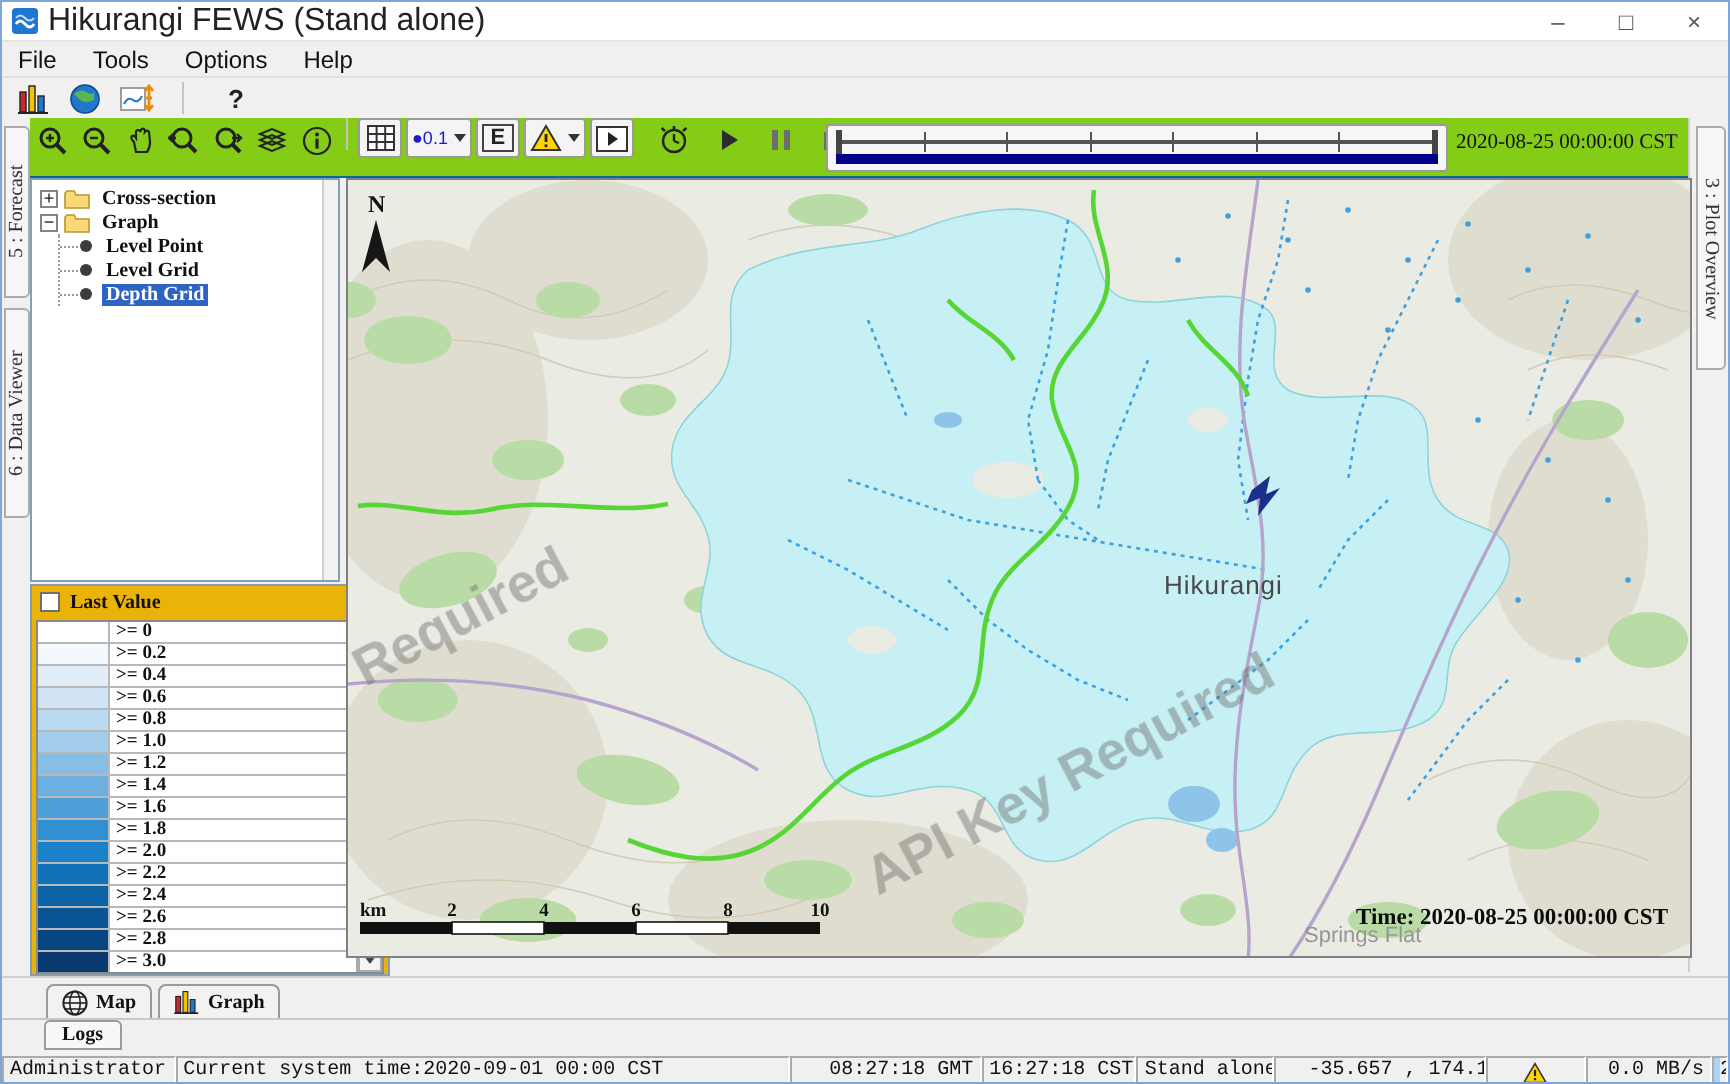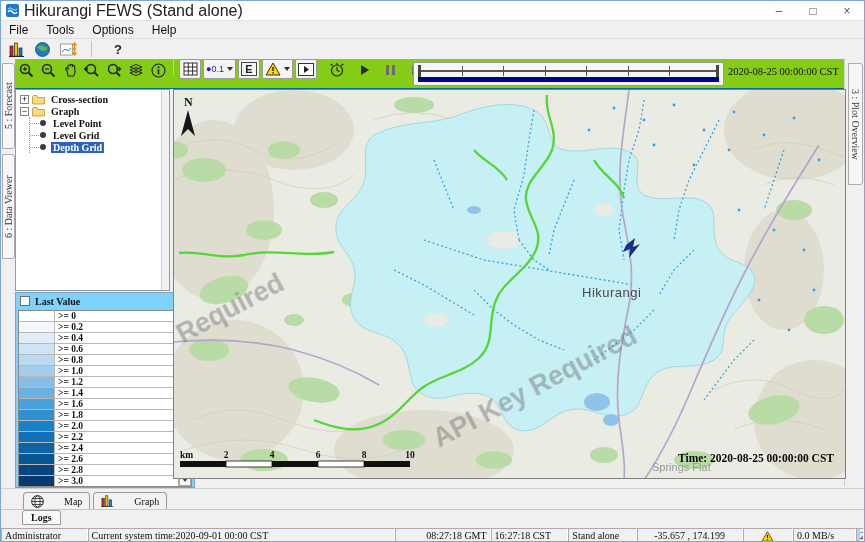--- a/index.html
+++ b/index.html
@@ -86,21 +86,21 @@
   .tree-children .tree-row{position:relative;padding-left:10px;}
   .tree-children .tree-row::before{content:"";position:absolute;left:0;top:6px;width:9px;height:1px;
             border-top:1px dotted #9a9a9a;}
   .bullet{width:6px;height:6px;border-radius:50%;background:#3c3c3c;margin-right:5px;flex:0 0 auto;}
   .tree-label{padding:0 2px;}
   .tree-label.selected{background:#2e63c4;color:#fff;}
   #tree-scroll{position:absolute;right:0;top:0;bottom:0;width:8px;background:#f2f2f2;
                border-left:1px solid #d0d0d0;}
 
   
-  #legend{position:absolute;left:14px;top:291px;width:180px;height:196px;background:#7dd3fc;
+  #legend{position:absolute;left:14px;top:291px;width:180px;height:196px;background:#eab308;
           border:1px solid #8a9cb0;font-family:"Liberation Serif",serif;overflow:hidden;}
   #legend-head{display:flex;align-items:center;height:16px;padding-left:4px;gap:5px;}
   #legend-head .cb{width:10px;height:10px;border:1px solid #707070;background:#fff;}
   #legend-head .cb-label{font-size:10px;font-weight:bold;color:#111;}
   #legend-list{position:absolute;left:2px;right:2px;top:17px;bottom:0;border:1px solid #8a8a8a;
                background:#fff;overflow:hidden;}
   .lg-row{display:flex;height:11px;border-bottom:1px solid #b8b8b8;}
   .lg-sw{width:36px;border-right:1px solid #b8b8b8;flex:0 0 auto;}
   .lg-lb{flex:1;font-size:9.5px;font-weight:bold;color:#111;padding-left:3px;line-height:11px;background:#fff;}
   #legend-sb{position:absolute;right:0;top:0;bottom:0;width:13px;background:#f0f0f0;
@@ -110,39 +110,39 @@
   .tri-dn{width:0;height:0;border-left:3px solid transparent;border-right:3px solid transparent;border-top:4px solid #444;}
 
   
   #map{position:absolute;left:172px;top:88px;width:673px;height:390px;border:1px solid #808080;
        background:#eaebe3;overflow:hidden;}
   #map svg{display:block;}
 
   
   #tabsrow{position:absolute;left:0;top:487px;width:100%;height:21px;background:#f0f0f0;
            display:flex;align-items:flex-end;padding-left:22px;gap:3px;border-top:1px solid #d0d0d0;}
-  .btab{display:flex;align-items:center;gap:20px;height:17px;padding:0 7px;background:#f2f2f2;
+  .btab{display:flex;align-items:center;gap:4px;height:17px;padding:0 7px;background:#f2f2f2;
         border:1px solid #9a9a9a;border-bottom:none;border-radius:4px 4px 0 0;
-        font-family:"Liberation Serif",serif;font-size:10px;font-weight:normal;color:#111;}
+        font-family:"Liberation Serif",serif;font-size:10px;font-weight:bold;color:#111;}
   .btab.active{background:#ffffff;height:20px;}
   .tab-max{width:8px;height:7px;border:1.5px solid #222;margin-left:4px;}
   .tab-x{position:relative;width:9px;height:9px;margin-left:2px;}
   .tab-x::before,.tab-x::after{content:"";position:absolute;left:4px;top:0;width:2px;height:9px;background:#111;}
   .tab-x::before{transform:rotate(45deg);} .tab-x::after{transform:rotate(-45deg);}
 
   
   #logsrow{position:absolute;left:0;top:508px;width:100%;height:19px;background:#f0f0f0;
            border-top:1px solid #c8c8c8;display:flex;padding-left:21px;}
   #logs-btn{height:15px;padding:0 8px;border:1px solid #9a9a9a;border-radius:3px 3px 0 0;background:#f8f8f8;
             font-family:"Liberation Serif",serif;font-size:10px;font-weight:bold;color:#111;
             display:flex;align-items:center;}
 
   
   #statusbar{position:absolute;left:0;top:527px;width:100%;height:15px;background:#f0f0f0;
-             display:flex;font-family:Liberation Serif, serif;font-size:10px;color:#111;}
+             display:flex;font-family:Liberation Mono, monospace;font-size:10px;color:#111;}
   .sb-cell{border:1px solid #ababab;border-right-color:#fff;height:100%;padding:1px 3px 0 3px;
            white-space:nowrap;overflow:hidden;background:#f0f0f0;position:relative;}
   .sb-mem-fill{position:absolute;left:0;top:0;bottom:0;width:45%;background:#a9d4f5;}
   .sb-mem-text{position:relative;}
 </style>
 </head>
 <body>
 
 <div id="app">
 
@@ -627,20 +627,20 @@
     <span class="sb-cell" style="width:79px;">16:27:18 CST</span>
     <span class="sb-cell" style="width:70px;">Stand alone</span>
     <span class="sb-cell" style="width:107px;padding-left:16px;">-35.657 , 174.199</span>
     <span class="sb-cell" style="width:51px;display:flex;align-items:center;justify-content:center;">
       <svg width="13" height="11" viewBox="0 0 16 14">
           <path d="M8 1 L15 13 L1 13 Z" fill="#ffd400" stroke="#333" stroke-width="1"></path>
           <rect x="7.3" y="5" width="1.4" height="4" fill="#222"></rect>
           <rect x="7.3" y="10.2" width="1.4" height="1.4" fill="#222"></rect>
         </svg>
     </span>
-    <span class="sb-cell" style="width:64px;">0.0 MB/s</span>
+    <span class="sb-cell" style="width:64px;text-align:right;">0.0 MB/s</span>
     <span class="sb-cell" style="flex:1;">
       <span class="sb-mem-fill"></span>
       <span class="sb-mem-text">2.5 GB</span>
     </span>
   </div>
 
 </div>
 
 </body></html>

